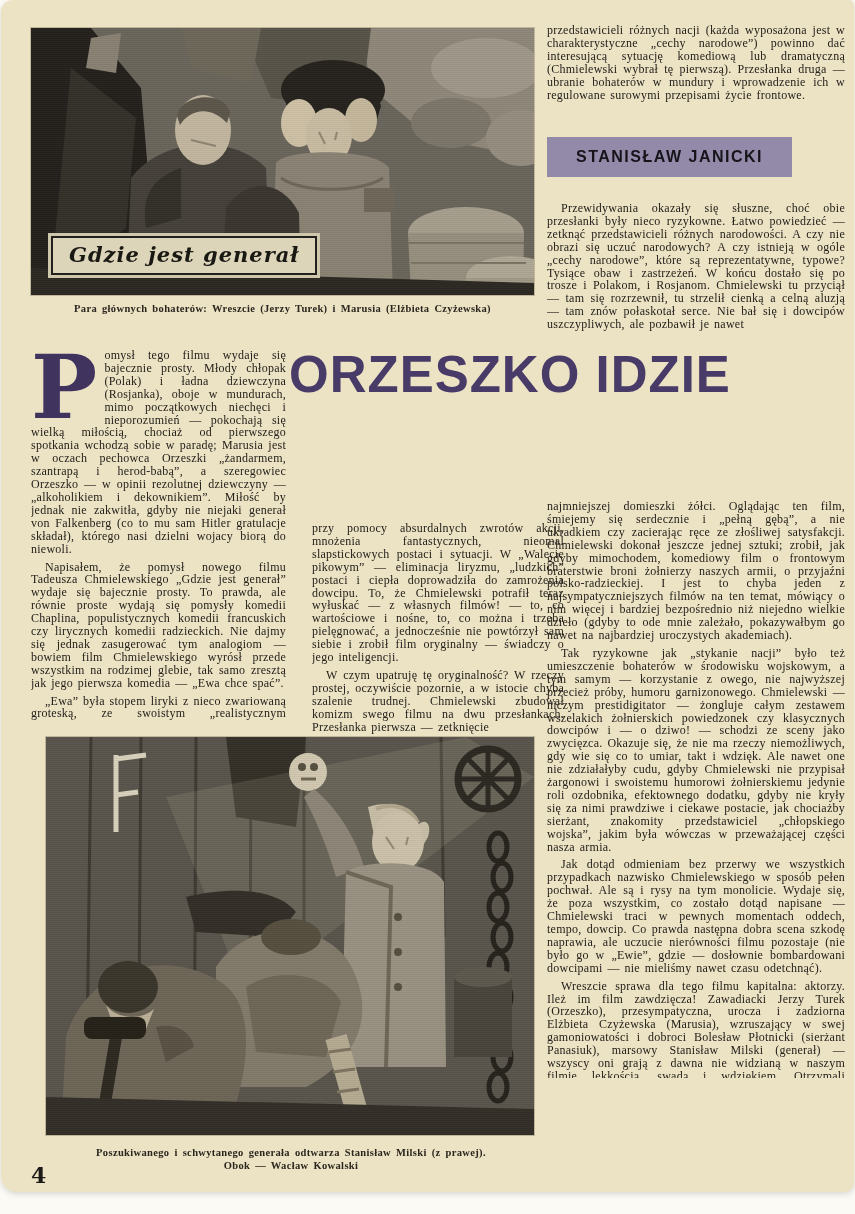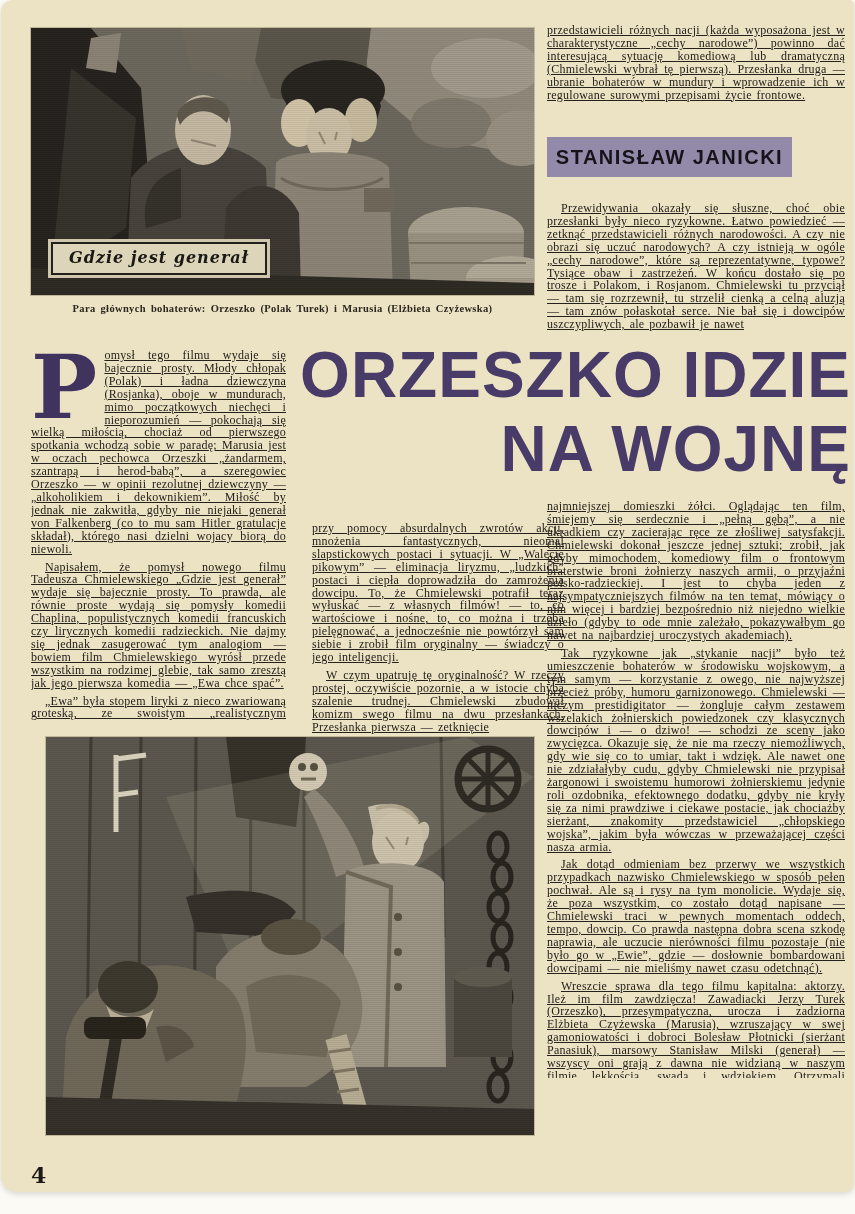--- a/index.html
+++ b/index.html
@@ -16,53 +16,53 @@
     box-shadow:0 2px 6px rgba(0,0,0,.15);
     background-image:radial-gradient(circle at 30% 20%, rgba(255,255,255,.25), rgba(0,0,0,0) 60%),
                      radial-gradient(circle at 80% 80%, rgba(120,90,40,.06), rgba(0,0,0,0) 55%);
   }
   .col{
     position:absolute;
     font-size:12px;line-height:12.9px;color:#25211b;
     text-align:justify;letter-spacing:.25px;word-spacing:1.6px;
     overflow:hidden;
   }
-  .col p{margin:0 8px 5px 0;text-decoration:underline;}
+  .col p{margin:0 8px 5px 0;}
   .col p.ind{text-indent:14px;}
   .photo{
     position:absolute;overflow:hidden;background:#57534b;
     box-shadow:0 0 0 1px rgba(60,50,30,.25);
   }
   .photo svg{display:block;width:100%;height:100%;}
   .photo .grain{
     position:absolute;inset:0;pointer-events:none;
     background-image:repeating-linear-gradient(0deg, rgba(0,0,0,.05) 0 1px, rgba(255,255,255,.02) 1px 2px);
   }
   .title-card{
     position:absolute;left:20px;bottom:20px;
     background:#ddd5ba;border:2px solid #21201c;outline:3px solid #cfc7ac;
     padding:4px 16px 6px 16px;
     font-family:"DejaVu Serif", serif;font-style:italic;font-weight:bold;
-    font-size:16px;color:#191813;letter-spacing:1px;white-space:nowrap;
+    font-size:21px;color:#191813;letter-spacing:1px;white-space:nowrap;
   }
   .caption{
     position:absolute;
     font-size:10.5px;line-height:13px;font-weight:bold;color:#2b261d;
     text-align:center;letter-spacing:.35px;word-spacing:2px;
   }
   .byline{
     position:absolute;left:546px;top:137px;width:245px;height:40px;
     display:flex;align-items:center;justify-content:center;
     font-family:"Liberation Sans", sans-serif;font-weight:bold;
-    font-size:20px;letter-spacing:1.5px;color:#16141a;
+    font-size:16px;letter-spacing:1.5px;color:#16141a;
   }
   .headline{
     position:absolute;left:288px;top:338px;width:562px;height:182px;
     font-family:"Liberation Sans", sans-serif;font-weight:bold;
-    font-size:64px;line-height:74px;text-align:right;letter-spacing:1px;
+    font-size:51px;line-height:74px;text-align:left;letter-spacing:1px;
   }
   .dropcap{
     float:left;
     font-family:"DejaVu Serif", serif;font-weight:bold;
     font-size:88px;line-height:70px;
     margin:3px 7px 0 0;
   }
   .pageno{
     position:absolute;left:30px;top:1162px;
     font-family:"DejaVu Serif", serif;font-weight:bold;
@@ -114,37 +114,36 @@
       <path d="M377,215 L493,215 M380,235 L495,235" stroke="#7b7465" stroke-width="2" fill="none"></path>
 
       <path d="M0,240 L503,255 L503,267 L0,267 Z" fill="#2c2923"></path>
     </svg>
     <div class="grain"></div>
     <div class="title-card">
       <span>Gdzie jest generał</span>
     </div>
   </div>
 
-  <div class="caption" style="left:30px;top:302px;width:503px;">Para głównych bohaterów: Orzeszko (Polak Turek) i Marusia (Elżbieta Czyżewska)</div>
+  <div class="caption" style="left:30px;top:302px;width:503px;">Para głównych bohaterów: Wreszcie (Jerzy Turek) i Marusia (Elżbieta Czyżewska)</div>
 
   <div class="col" style="left:546px;top:24px;width:306px;height:110px;">
     <p>przedstawicieli różnych nacji (każda wyposażona jest w charakterystyczne „cechy narodowe”) powinno dać interesującą sytuację komediową lub dramatyczną (Chmielewski wybrał tę pierwszą). Przesłanka druga — ubranie bohaterów w mundury i wprowadzenie ich w regulowane surowymi przepisami życie frontowe.</p>
   </div>
 
   <div class="byline" style="background: rgb(147, 137, 169);">
     <span>STANISŁAW JANICKI</span>
   </div>
 
   <div class="col" style="left:546px;top:202px;width:306px;height:136px;">
     <p class="ind">Przewidywania okazały się słuszne, choć obie przesłanki były nieco ryzykowne. Łatwo powiedzieć — zetknąć przedstawicieli różnych narodowości. A czy nie obrazi się uczuć narodowych? A czy istnieją w ogóle „cechy narodowe”, które są reprezentatywne, typowe? Tysiące obaw i zastrzeżeń. W końcu dostało się po trosze i Polakom, i Rosjanom. Chmielewski tu przyciął — tam się rozrzewnił, tu strzelił cienką a celną aluzją — tam znów połaskotał serce. Nie bał się i dowcipów uszczypliwych, ale pozbawił je nawet</p>
   </div>
 
   <div class="headline" style="color: rgb(72, 59, 104);">
     <div>ORZESZKO IDZIE</div>
-    <div>NA WOJNĘ</div>
   </div>
 
   <div class="col" style="left:30px;top:349px;width:263px;height:371px;">
     <p><span class="dropcap" style="color: rgb(64, 52, 95);">P</span><span>omysł tego filmu wydaje się bajecznie prosty. Młody chłopak (Polak) i ładna dziewczyna (Rosjanka), oboje w mundurach, mimo początkowych niechęci i nieporozumień — pokochają się wielką miłością, chociaż od pierwszego spotkania wchodzą sobie w paradę; Marusia jest w oczach pechowca Orzeszki „żandarmem, szantrapą i herod-babą”, a szeregowiec Orzeszko — w opinii rezolutnej dziewczyny — „alkoholikiem i dekownikiem”. Miłość by jednak nie zakwitła, gdyby nie niejaki generał von Falkenberg (co to mu sam Hitler gratulacje składał), którego nasi dzielni wojacy biorą do niewoli.</span></p>
     <p class="ind">Napisałem, że pomysł nowego filmu Tadeusza Chmielewskiego „Gdzie jest generał” wydaje się bajecznie prosty. To prawda, ale równie proste wydają się pomysły komedii Chaplina, populistycznych komedii francuskich czy lirycznych komedii radzieckich. Nie dajmy się jednak zasugerować tym analogiom — bowiem film Chmielewskiego wyrósł przede wszystkim na rodzimej glebie, tak samo zresztą jak jego pierwsza komedia — „Ewa chce spać”.</p>
     <p class="ind">„Ewa” była stopem liryki z nieco zwariowaną groteską, ze swoistym „realistycznym surrealizmem”, przy czym cecha ta nadawała całości charakteryzujące piętno; była żartem kąśliwym, pełnym finezji i dwuznaczników, w którym twórcy budowali napięcie</p>
   </div>
 
   <div class="col" style="left:311px;top:522px;width:260px;height:216px;">
     <p>przy pomocy absurdalnych zwrotów akcji, mnożenia fantastycznych, nieomal slapstickowych postaci i sytuacji. W „Walecie pikowym” — eliminacja liryzmu, „ludzkich” postaci i ciepła doprowadziła do zamrożenia dowcipu. To, że Chmielewski potrafił teraz wyłuskać — z własnych filmów! — to, co wartościowe i nośne, to, co można i trzeba pielęgnować, a jednocześnie nie powtórzył sam siebie i zrobił film oryginalny — świadczy o jego inteligencji.</p>
@@ -225,16 +224,17 @@
       <path d="M110,290 C130,285 145,295 148,310 L120,325 Z" fill="#5a5344"></path>
 
       <path d="M70,300 L55,390" stroke="#2e2a22" stroke-width="12"></path>
       <rect x="38" y="280" width="62" height="22" rx="8" fill="#262219"></rect>
 
       <path d="M0,360 L488,372 L488,398 L0,398 Z" fill="#332f28"></path>
     </svg>
     <div class="grain"></div>
   </div>
 
+  <div class="caption" style="left:85px;top:1146px;width:410px;">Poszukiwanego i schwytanego generała odtwarza Stanisław Milski (z prawej). Obok — Wacław Kowalski</div>
 
   <div class="pageno">4</div>
 
 </div>
 
 </body></html>

